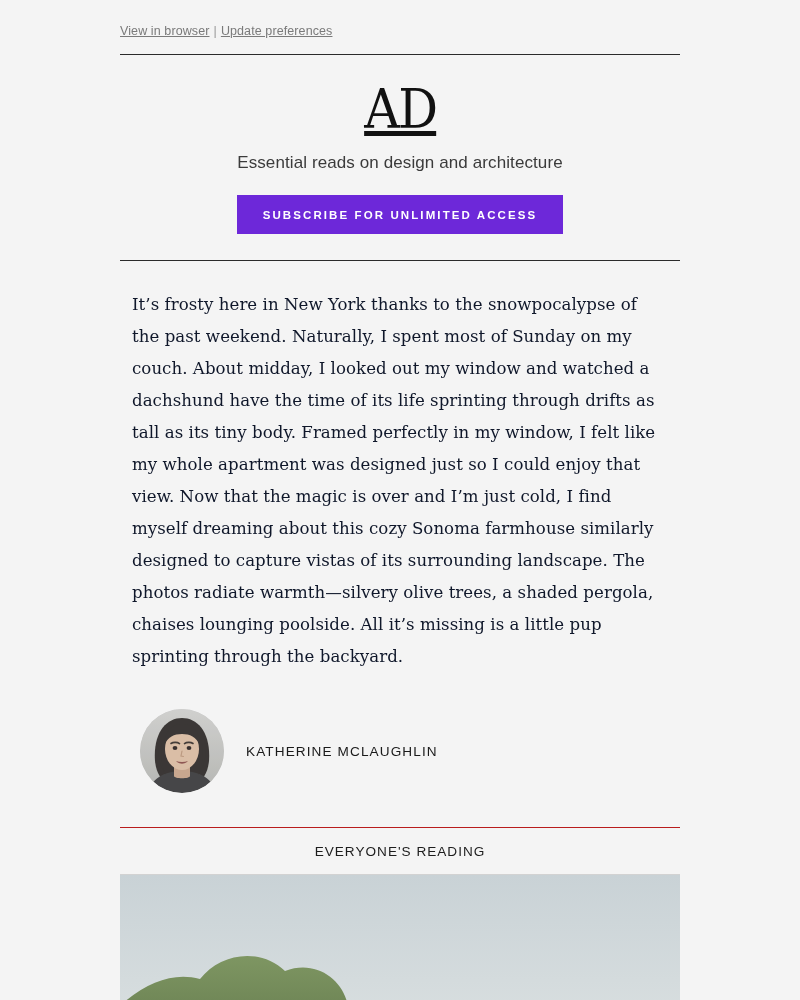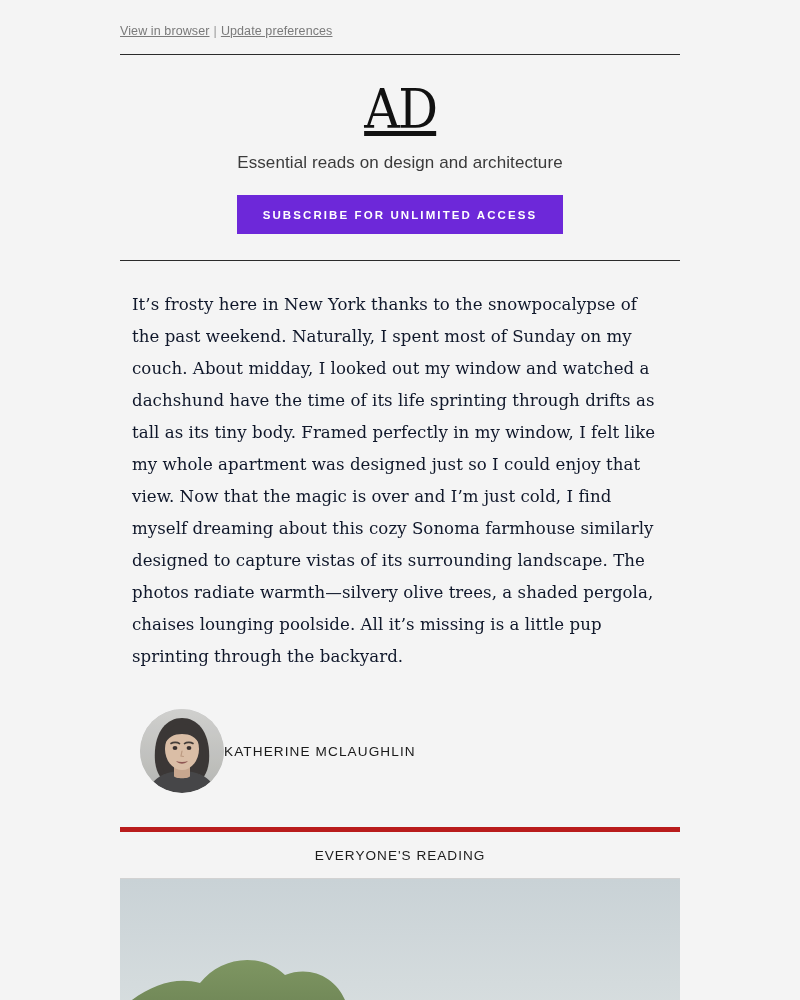--- a/index.html
+++ b/index.html
@@ -111,39 +111,40 @@
     width: 84px;
     height: 84px;
     border-radius: 50%;
     overflow: hidden;
     flex: 0 0 84px;
     background: #cfcfcf;
     position: relative;
   }
   .avatar svg { display: block; }
   .byline-text {
+    padding-left: 22px;
   }
   .byline-name {
     font-size: 13.6px;
     letter-spacing: 1.1px;
     color: #1a1a1a;
     font-weight: 400;
     line-height: 19px;
   }
   .byline-role {
     font-size: 13.4px;
     letter-spacing: 1.05px;
     color: #8a8a8a;
     line-height: 19px;
     margin-top: 2px;
   }
 
   
   .section-head {
-    border-top: 5px solid #b91c1c;
+    border-top: 1px solid #b91c1c;
     border-bottom: 1px solid #d2d2d2;
     text-align: center;
     padding: 16px 0 15px 0;
     font-size: 13.6px;
     letter-spacing: 1.0px;
     color: #1d1d1d;
   }
 
   
   .hero {

